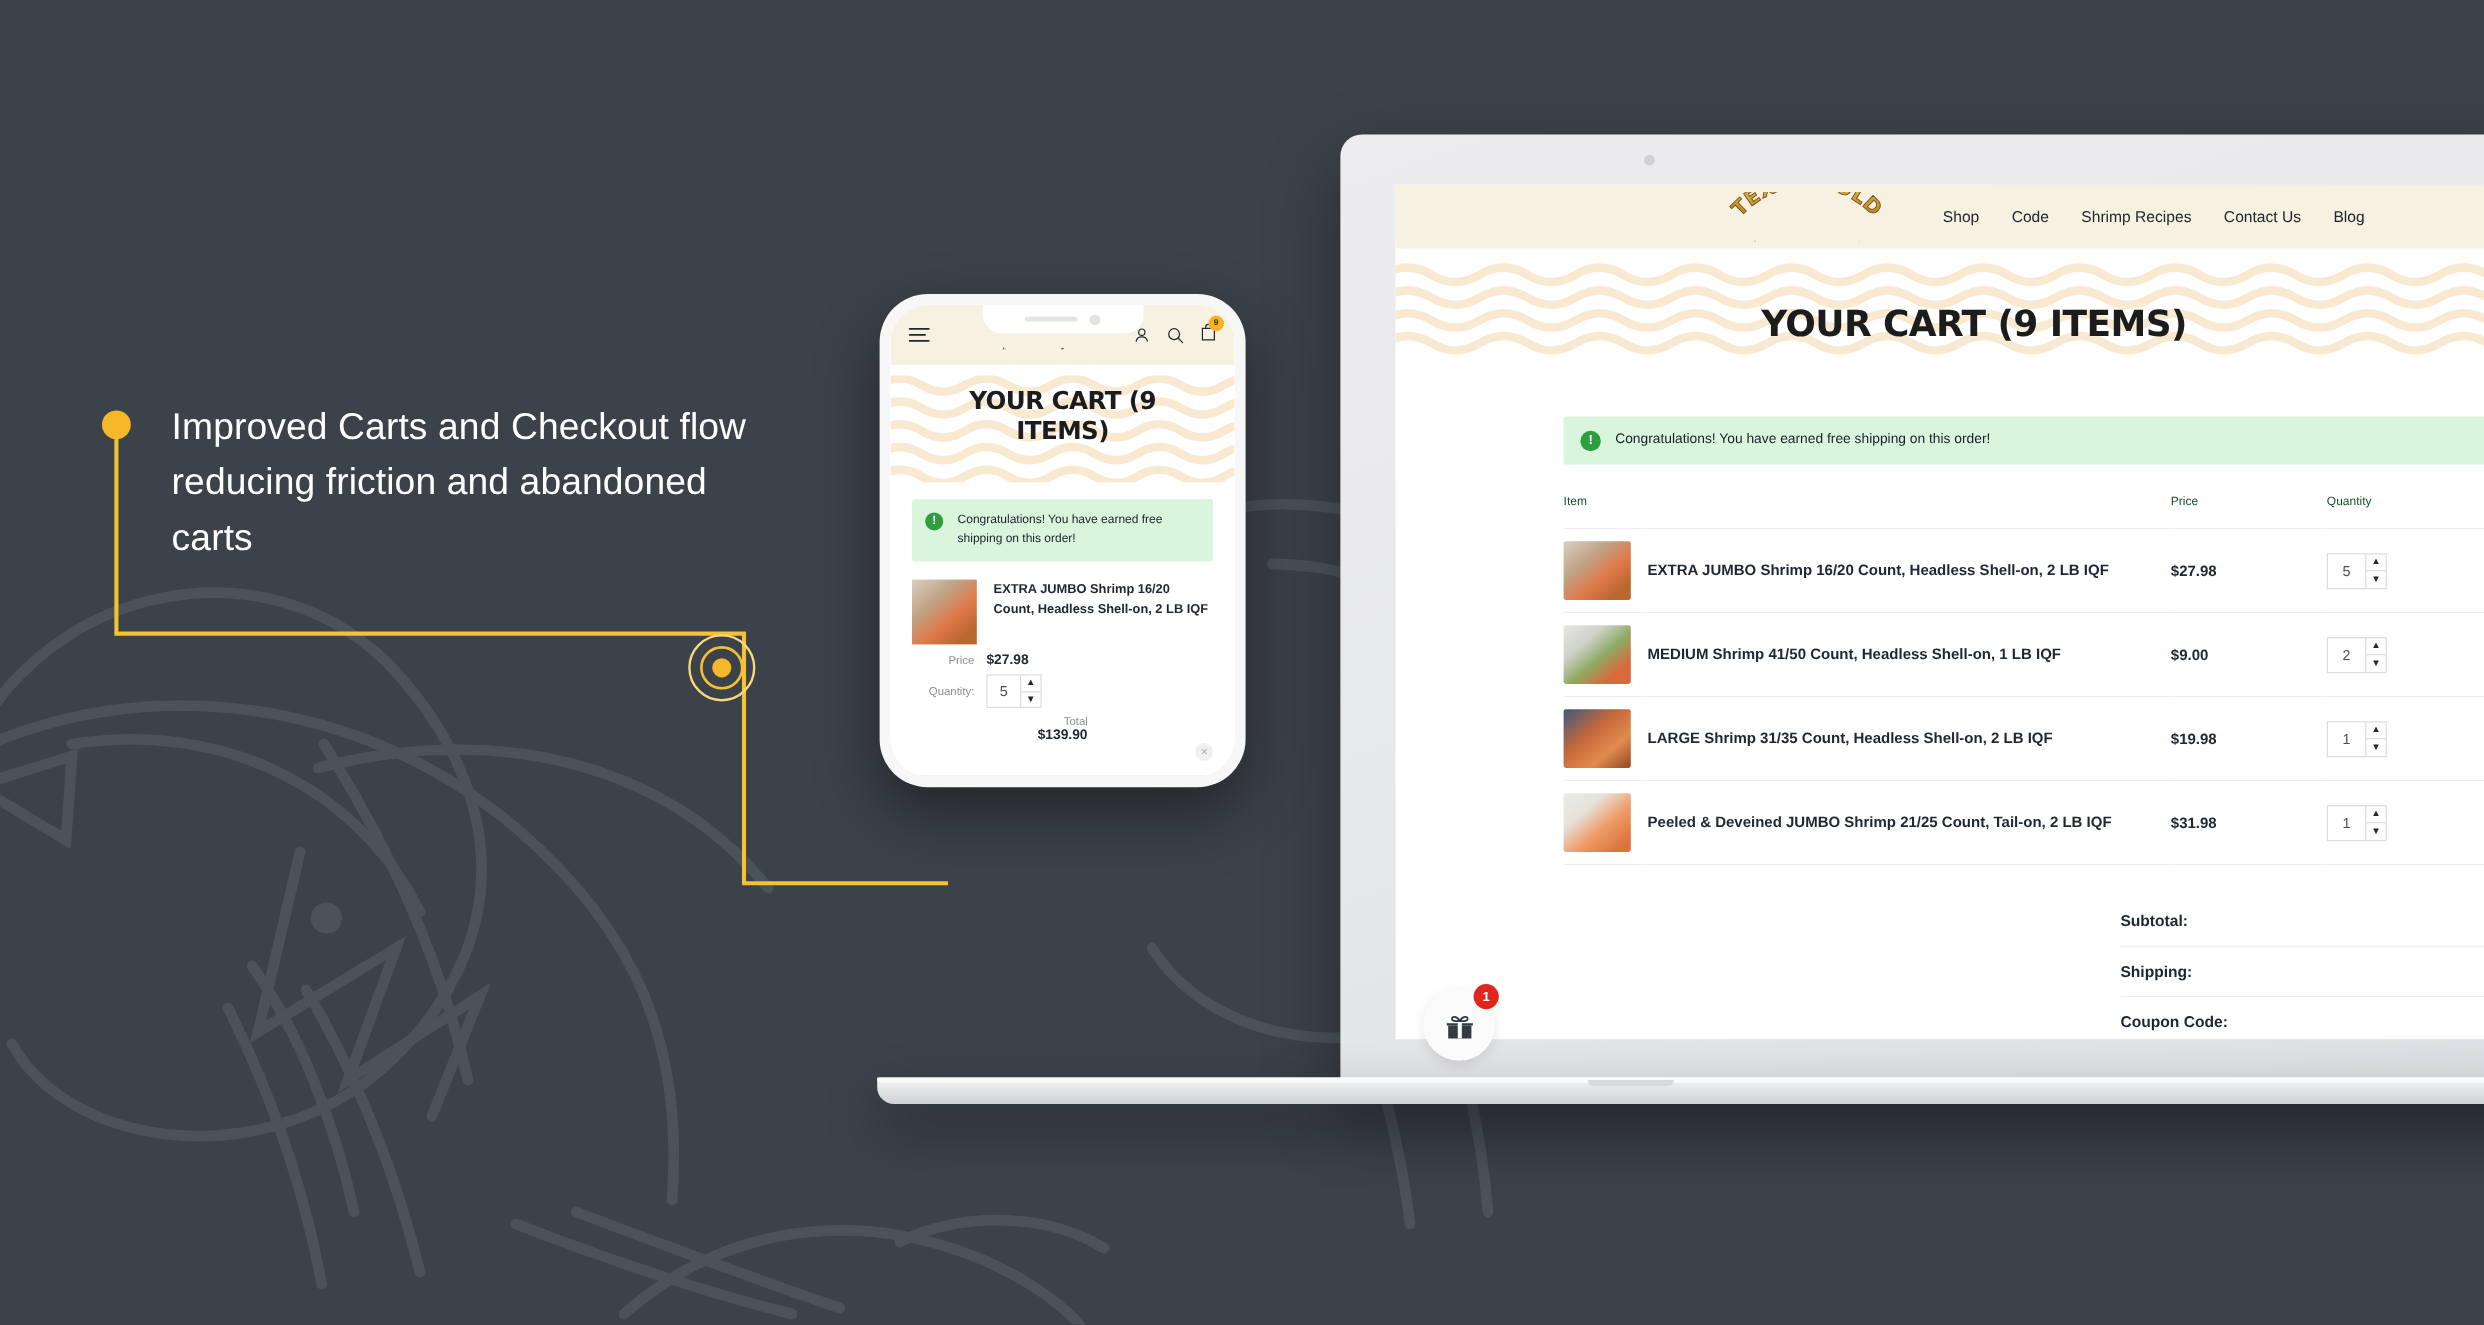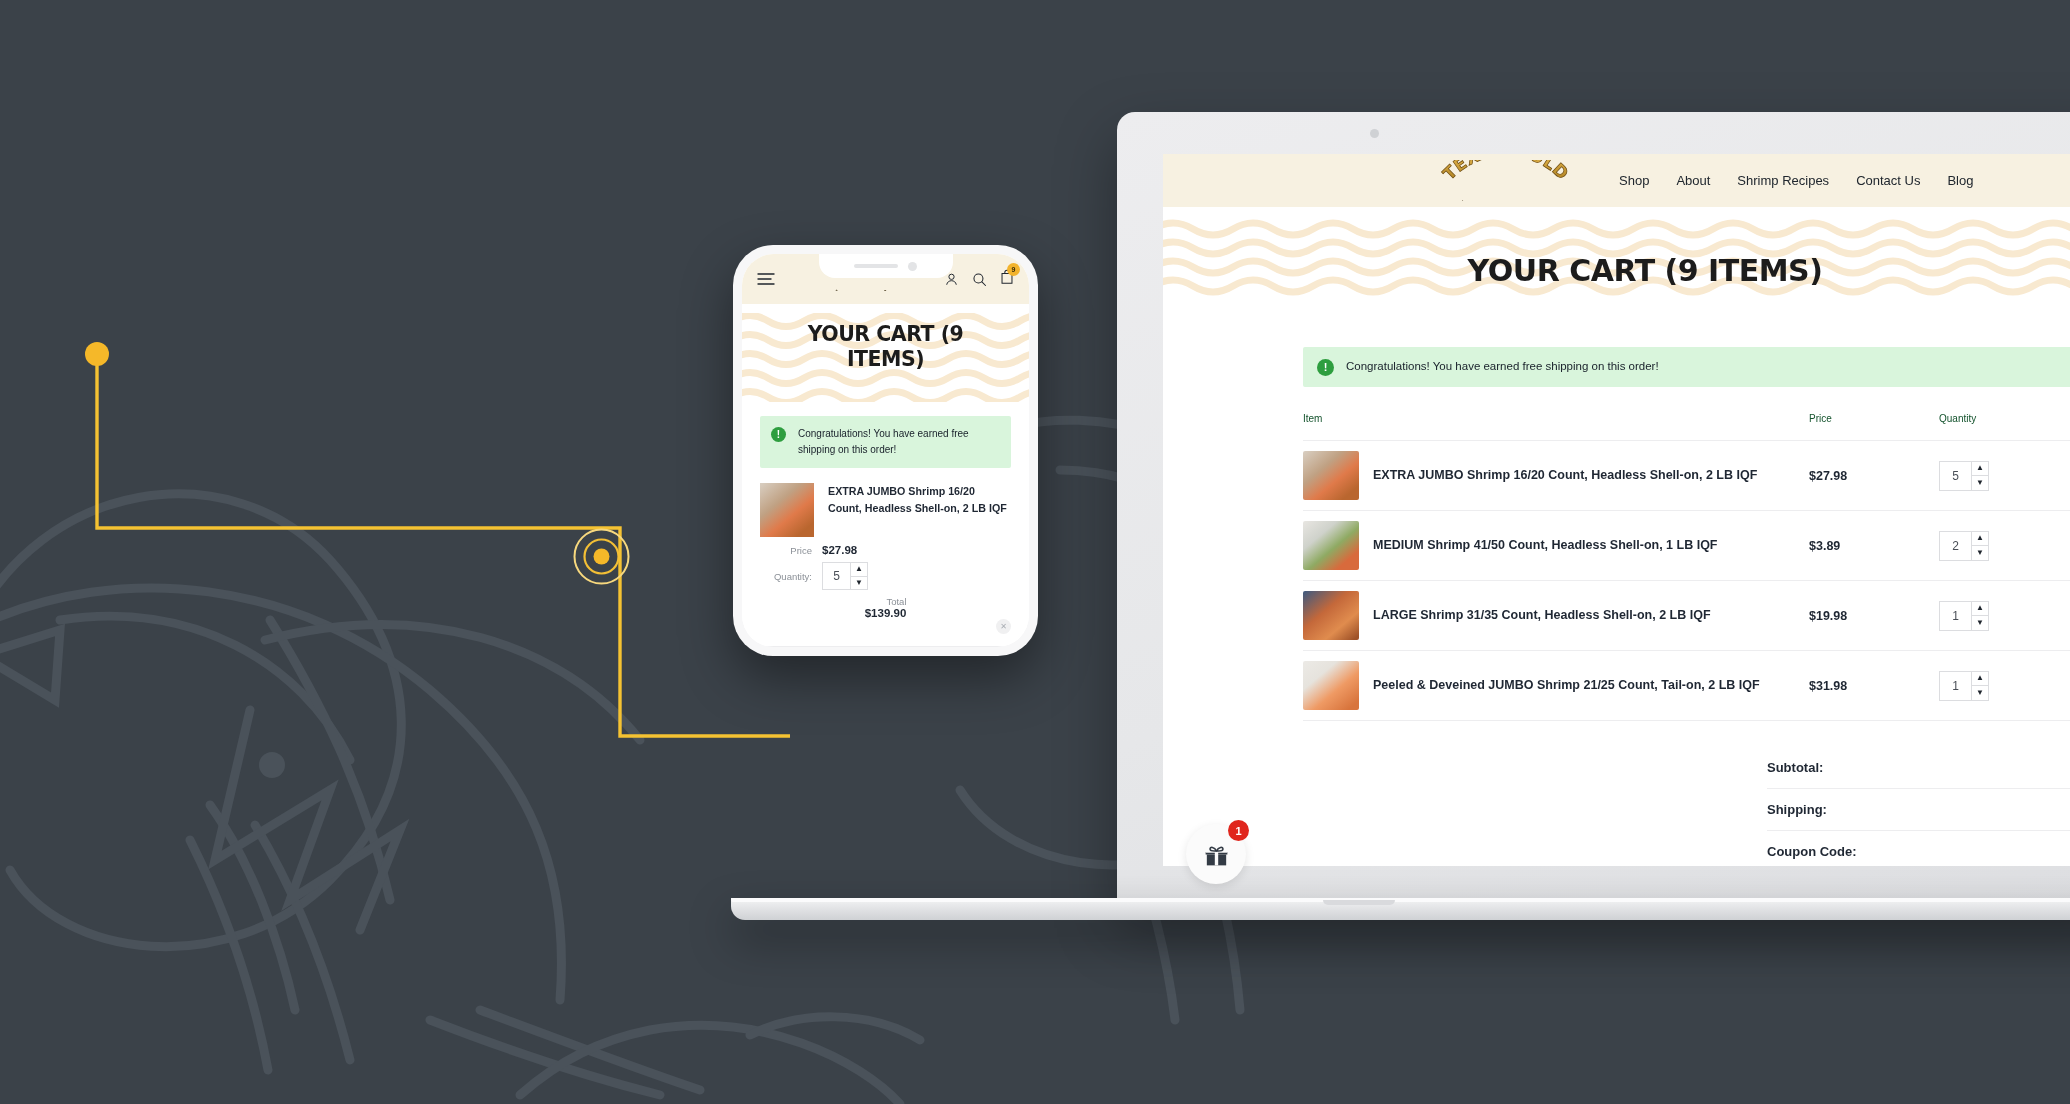--- a/index.html
+++ b/index.html
@@ -205,20 +205,21 @@
       <path d="M1190 800 C1220 870 1235 950 1240 1010"></path>
       <path d="M1125 820 C1150 890 1168 960 1175 1020"></path>
     </g>
   </svg>
 
   <svg id="connector" width="2070" height="1104" viewBox="0 0 2070 1104" fill="none">
     <path d="M97 352 L97 528 L620 528 L620 736 L790 736" stroke="#f5c232" stroke-width="3.4" fill="none"></path>
     <circle cx="97" cy="354" r="12" fill="#f5b829"></circle>
   </svg>
 
+  <div id="annotation-text">Improved Carts and Checkout flow reducing friction and abandoned carts</div>
 
   <div id="laptop">
     <div id="laptop-lid">
       <div id="laptop-camera"></div>
 
       <div id="laptop-screen">
 
         <div class="site-header" style="height:53px;padding:0 46px;">
           <div style="width:100%;display:flex;align-items:center;">
             <div style="width:228px;"></div>
@@ -236,21 +237,21 @@
                 <text font-family="'DejaVu Sans', sans-serif" font-size="17" font-weight="700" fill="url(#goldg)" stroke="#6b4a10" stroke-width="0.7" letter-spacing="0.5">
                   <textPath href="#arcTop" startOffset="50%" text-anchor="middle">TEXAS GOLD</textPath>
                 </text>
                 <text font-family="'DejaVu Sans', sans-serif" font-size="6.4" font-weight="700" fill="#3a2c10" letter-spacing="0.2">
                   <textPath href="#arcBot" startOffset="50%" text-anchor="middle">WILD-CAUGHT GULF SHRIMP</textPath>
                 </text>
               </svg>
             </div>
             <nav class="site-nav" style="margin-left:44px;">
               <a>Shop</a>
-              <a>About</a>
+              <a>Code</a>
               <a>Shrimp Recipes</a>
               <a>Contact Us</a>
               <a>Blog</a>
             </nav>
           </div>
         </div>
 
         <div class="wave-band" style="height:116px;padding-top:30px;">
           <svg width="100%" height="78" viewBox="0 0 964 78" preserveAspectRatio="none" style="position:absolute;left:0;top:12px;">
             <g stroke="#f8e9d0" stroke-width="7" fill="none">
@@ -293,21 +294,21 @@
                       <span>▼</span>
                     </span>
                   </span>
                 </td>
               </tr>
               <tr>
                 <td>
                   <span class="thumb" style="background:linear-gradient(140deg,#e8e6e2 0%,#cfd2cb 30%,#8faa63 55%,#d86a3c 80%);"></span>
                 </td>
                 <td class="item-name">MEDIUM Shrimp 41/50 Count, Headless Shell-on, 1 LB IQF</td>
-                <td class="item-price">$3.89</td>
+                <td class="item-price">$9.00</td>
                 <td>
                   <span class="qty-box">
                     <span class="qty-val">2</span>
                     <span class="qty-arrows">
                       <span>▲</span>
                       <span>▼</span>
                     </span>
                   </span>
                 </td>
               </tr>

